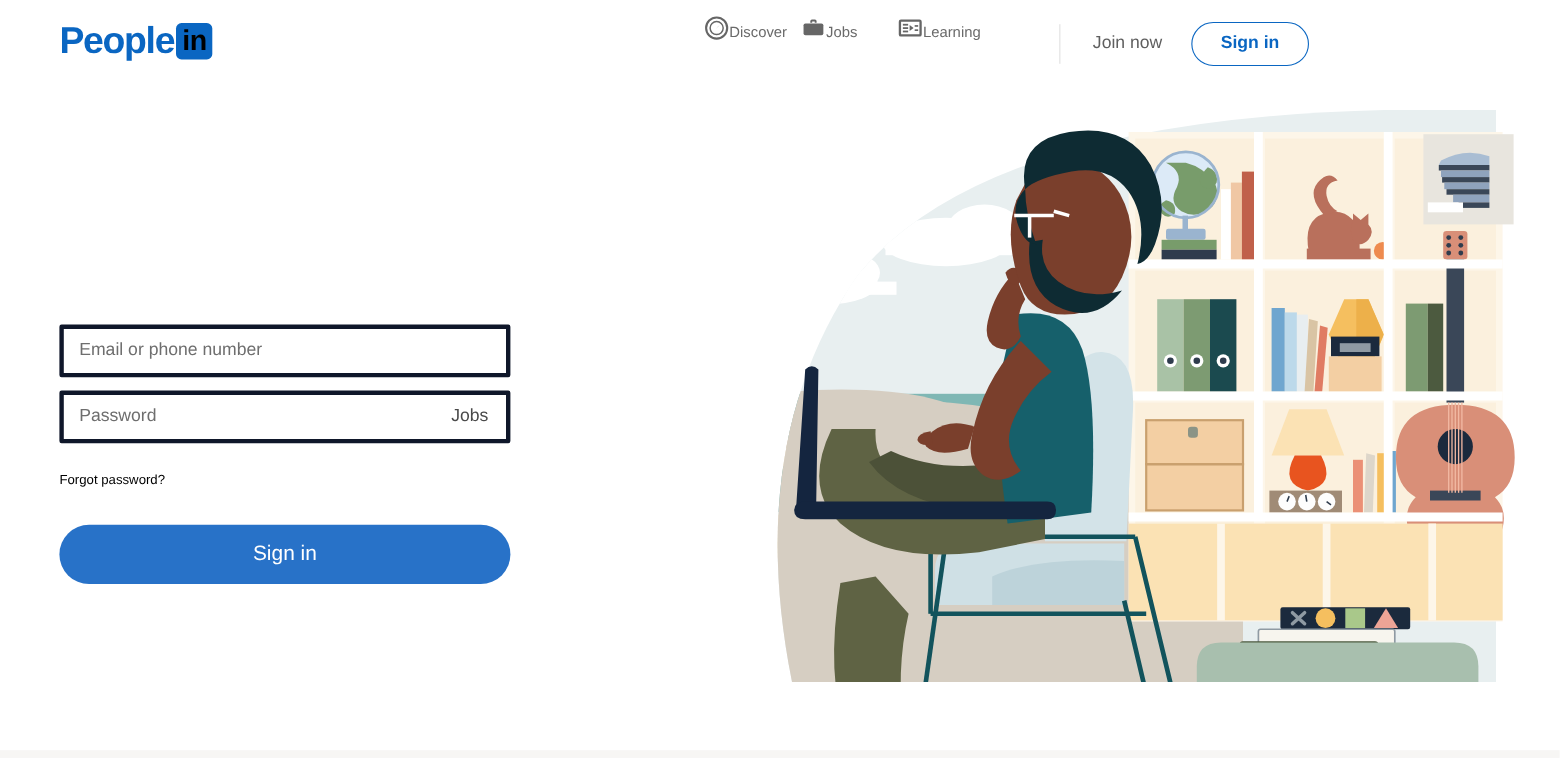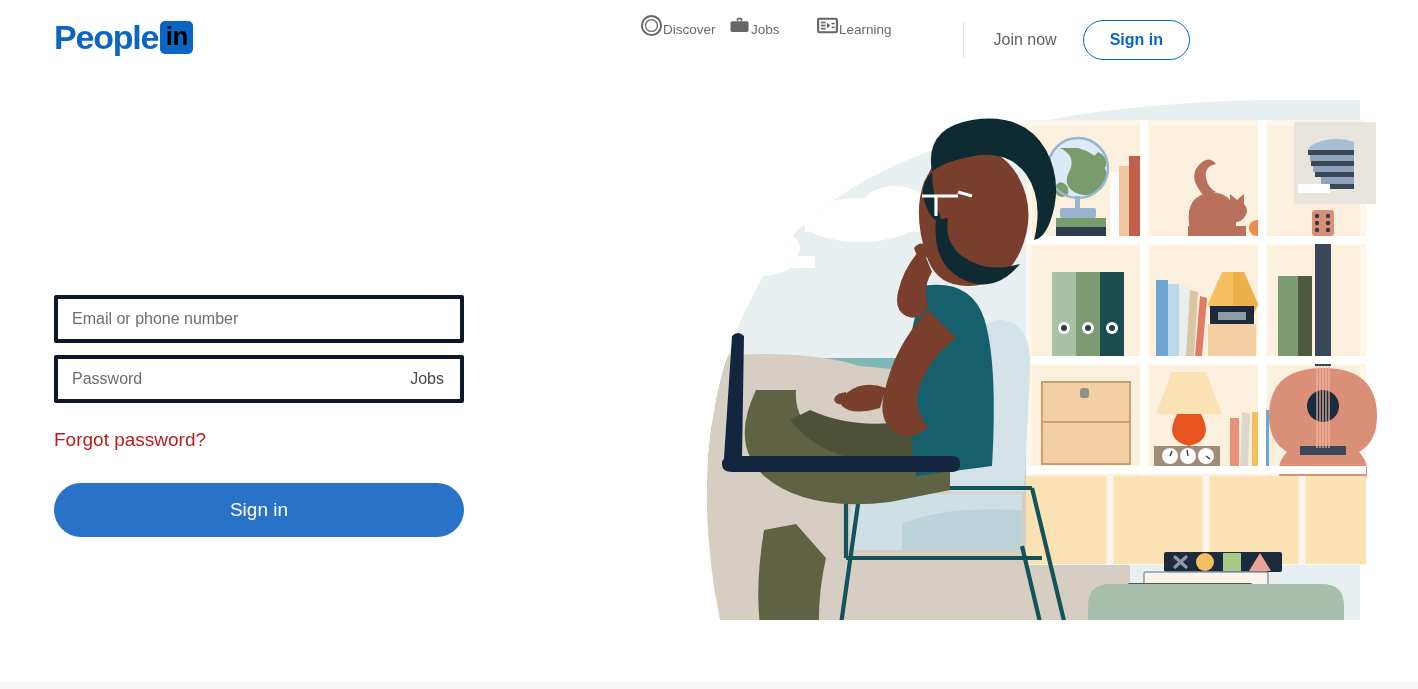--- a/index.html
+++ b/index.html
@@ -94,21 +94,21 @@
   }
   .field input::placeholder { color: #6e6e6e; }
   .show-toggle {
     position: absolute; right: 16px; top: 50%; transform: translateY(-50%);
     font-size: 16px; color: #4a4a4a; cursor: pointer;
     background: none; border: none;
     font-family: "Liberation Sans", sans-serif;
   }
   .forgot {
     display:inline-block; margin-top: 14px;
-    font-size: 19px; color: #b91c1c; text-decoration: none; cursor: pointer;
+    font-size: 12px; color: #000000; text-decoration: none; cursor: pointer;
   }
   .signin-solid {
     margin-top: 32px;
     width: 410px; height: 54px;
     background: #2872c8; color: #fff;
     border: none; border-radius: 28px;
     font-size: 19px; cursor: pointer;
     font-family: "Liberation Sans", sans-serif;
   }
 

